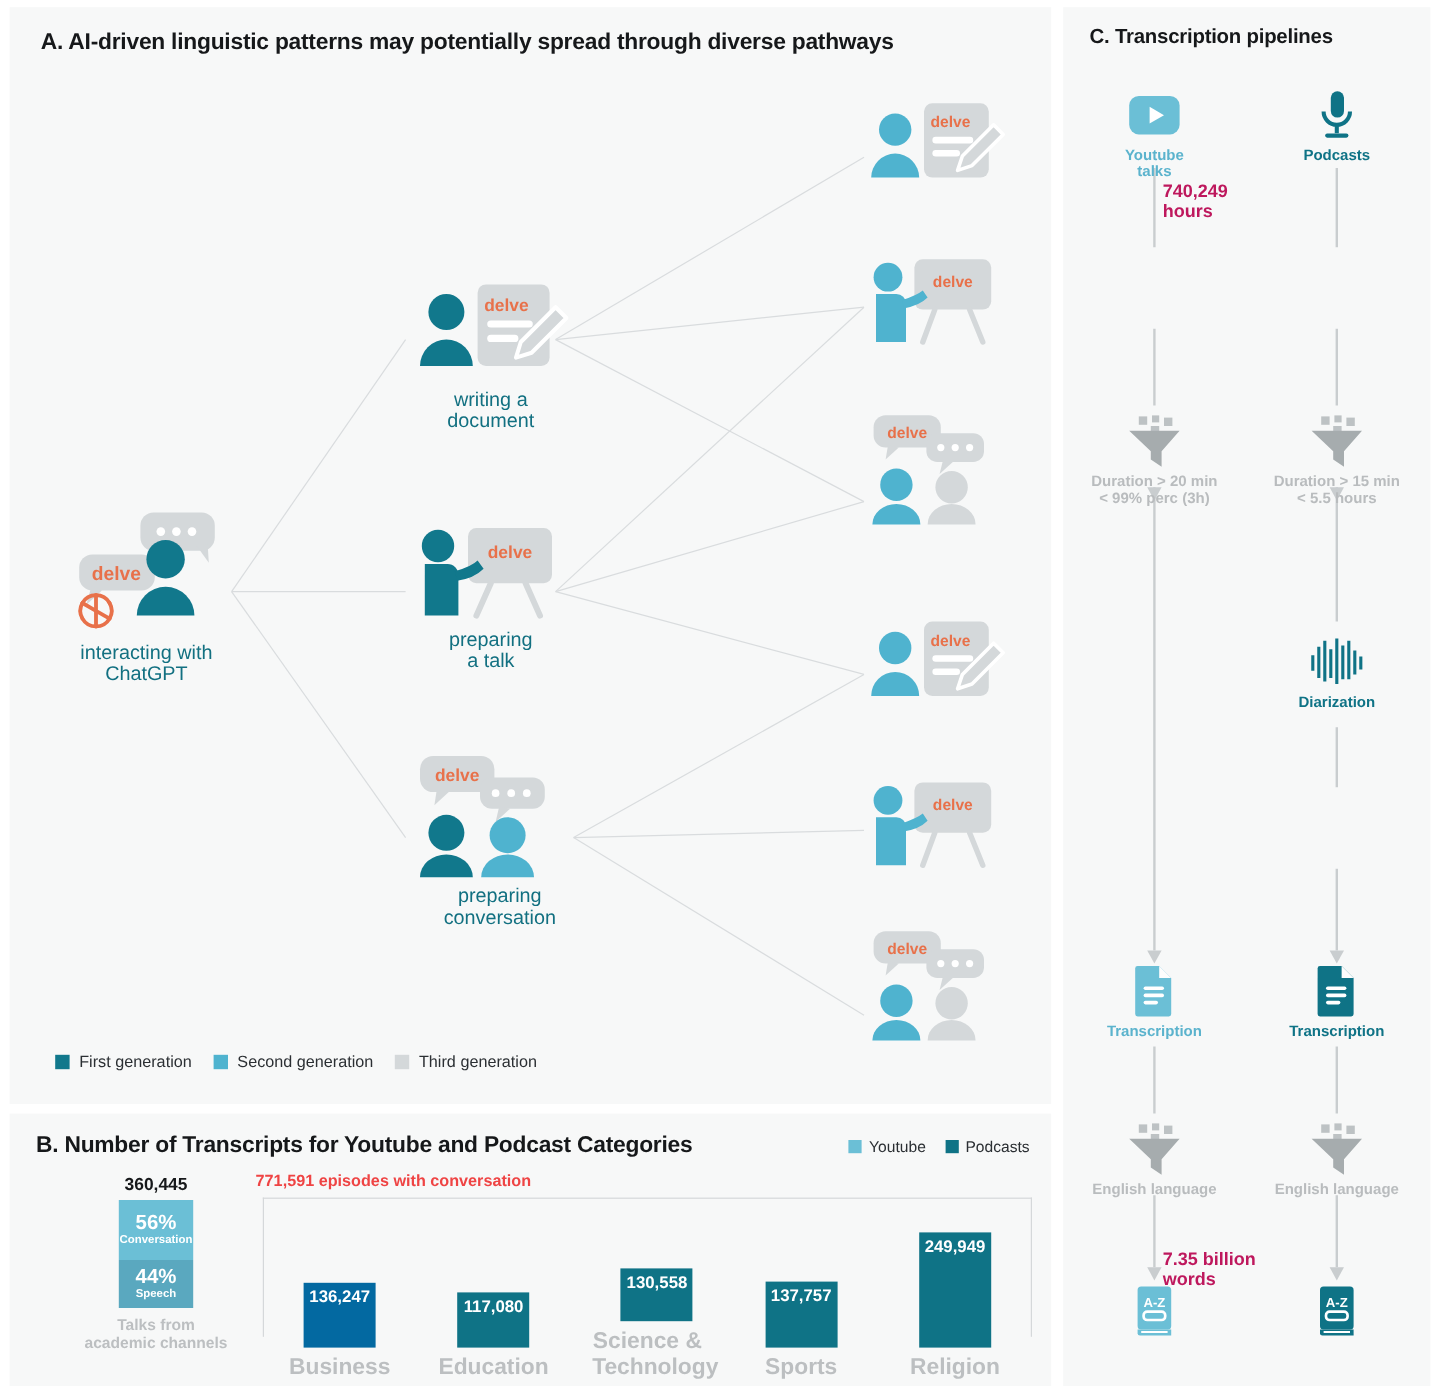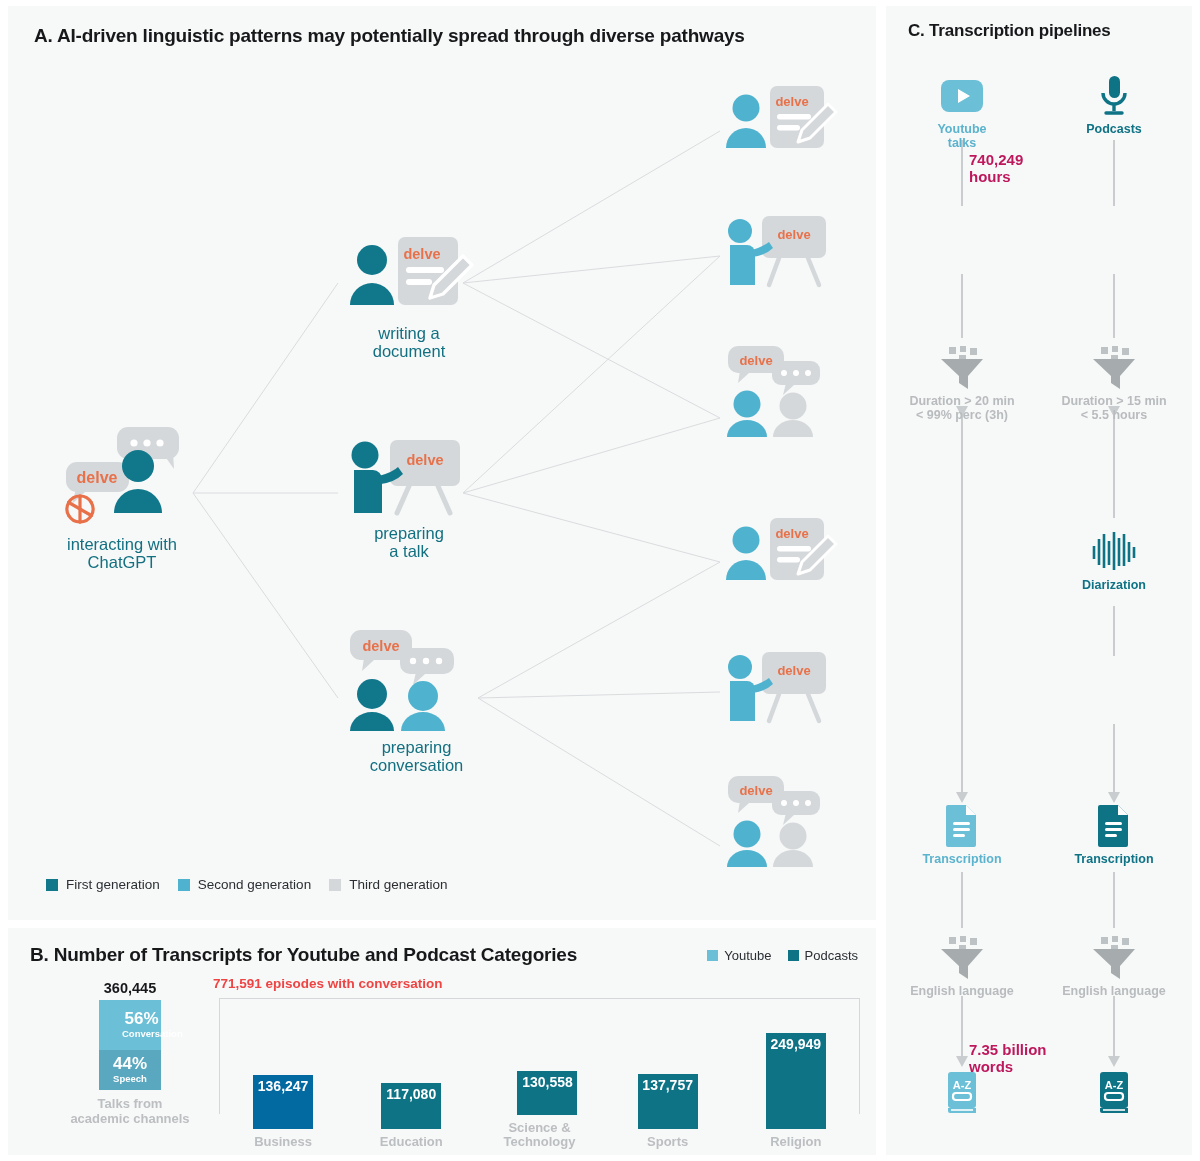--- a/index.html
+++ b/index.html
@@ -57,21 +57,21 @@
 
   #pod-block { position: absolute; left: 205px; top: 48px; right: 10px; }
   .pod-head { font-size: 13.5px; font-weight: bold; color: #ef4444; }
   .bracket { position: absolute; left: 6px; right: 6px; top: 22px; height: 116px;
              border: 1px solid #d5d8da; border-bottom: none; }
   .pod-bars { position: absolute; left: 6px; right: 6px; top: 24px; height: 150px;
               display: flex; align-items: flex-end; justify-content: space-around; }
   .pod-col { width: 92px; text-align: center; }
   .pod-bar { position: relative; margin: 0 auto; width: 60px; color: #fff;
              font-size: 14px; font-weight: bold; padding-top: 3px; }
-  .pod-cat { font-size: 13px; font-weight: bold; color: #bcbfc1; line-height: 1.12; margin-top: 6px; white-space: pre-line; }
+  .pod-cat { font-size: 19px; font-weight: bold; color: #bcbfc1; line-height: 1.12; margin-top: 6px; white-space: pre-line; }
   .step { position: absolute; width: 140px; text-align: center; }
   .step-icon { height: 48px; display: flex; align-items: center; justify-content: center; }
   .step-label { font-size: 12.5px; font-weight: bold; line-height: 1.15; margin-top: 2px; white-space: pre-line; }
   .gray-lab { color: #b9bcbe; }
   .yt-lab { color: #5bb3cd; }
   .pod-lab { color: #0f7386; }
   .cnote { position: absolute; font-size: 15px; font-weight: bold; color: #be185d; line-height: 1.15; white-space: pre-line; }
 </style>
 </head>
 <body>
@@ -359,21 +359,21 @@
     </div>
     <div class="lgb-item">
       <span class="lgb-sw" style="background:#0f7386"></span>
       <span class="lgb-tx">Podcasts</span>
     </div>
   </div>
 
   <div id="yt-block">
     <div class="yt-total">360,445</div>
     <div class="yt-bar">
-      <div class="yt-seg" style="background:#6bbfd6; height:50px;padding-left:23px;">
+      <div class="yt-seg" style="background:#6bbfd6; height:50px;">
         <span class="yt-pct">56%</span>
         <span class="yt-sub">Conversation</span>
       </div>
       <div class="yt-seg" style="background:#5aa8bf; height:40px;">
         <span class="yt-pct">44%</span>
         <span class="yt-sub">Speech</span>
       </div>
     </div>
     <div class="yt-caption">Talks from
 academic channels</div>

